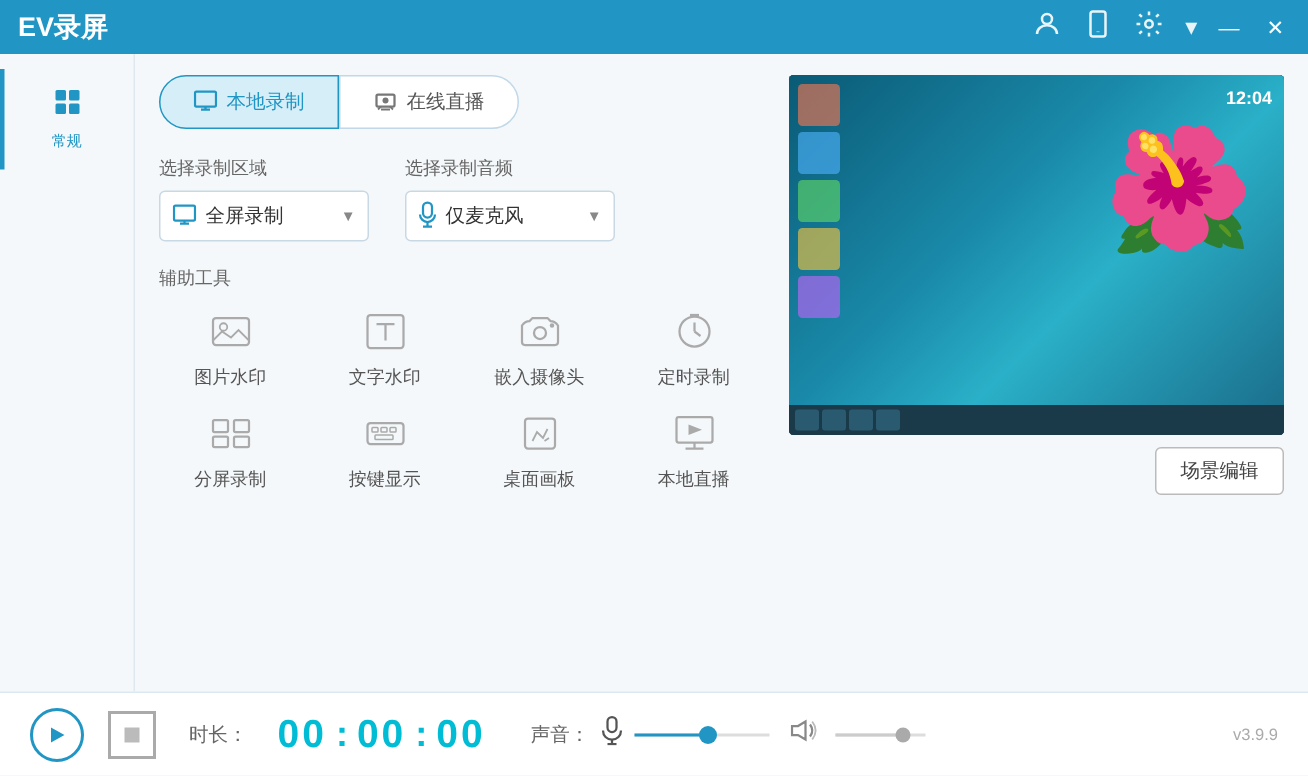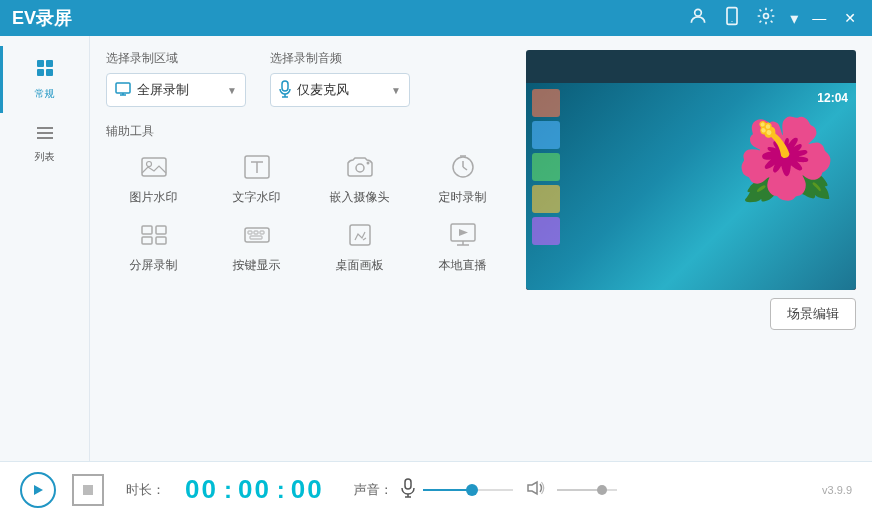--- a/index.html
+++ b/index.html
@@ -227,21 +227,20 @@
       overflow: hidden;
       position: relative;
     }
     
     .desktop-sim {
       width: 100%;
       height: 100%;
       background: #b91c1c;
       position: relative;
       overflow: hidden;
-      margin-top: 33px;
     }
     .desktop-sim::before {
       content: '';
       position: absolute;
       inset: 0;
       background: 
         linear-gradient(135deg, #0a5a75 0%, #1a8aaa 40%, #2ab0c8 60%, #1a6a88 100%);
     }
     
     .flower {
@@ -428,37 +427,50 @@
         <svg width="20" height="20" viewBox="0 0 20 20" fill="none">
           <rect x="2" y="2" width="7" height="7" rx="1" fill="#2196c4"></rect>
           <rect x="11" y="2" width="7" height="7" rx="1" fill="#2196c4"></rect>
           <rect x="2" y="11" width="7" height="7" rx="1" fill="#2196c4"></rect>
           <rect x="11" y="11" width="7" height="7" rx="1" fill="#2196c4"></rect>
         </svg>
       </span>
       <span class="sidebar-label">常规</span>
     </div>
 
-    <div class="sidebar-item">
-      <span class="sidebar-icon">
-        <svg width="20" height="16" viewBox="0 0 20 16" fill="none">
-          <line x1="2" y1="3" x2="18" y2="3" stroke="#888" stroke-width="2"></line>
-          <line x1="2" y1="8" x2="18" y2="8" stroke="#888" stroke-width="2"></line>
-          <line x1="2" y1="13" x2="18" y2="13" stroke="#888" stroke-width="2"></line>
-        </svg>
-      </span>
-      <span class="sidebar-label">列表</span>
-    </div>
 
   </div>
 
   <div class="content-area">
 
     <div class="left-panel">
 
+      <div class="tabs">
+        <div class="tab active">
+          <span class="tab-icon">
+            <svg width="16" height="14" viewBox="0 0 16 14" fill="none">
+              <rect x="1" y="1" width="14" height="10" rx="1" fill="none" stroke="#2196c4" stroke-width="1.5"></rect>
+              <line x1="5" y1="13" x2="11" y2="13" stroke="#2196c4" stroke-width="1.5"></line>
+              <line x1="8" y1="11" x2="8" y2="13" stroke="#2196c4" stroke-width="1.5"></line>
+            </svg>
+          </span>
+          <span>本地录制</span>
+        </div>
+        <div class="tab">
+          <span class="tab-icon">
+            <svg width="16" height="14" viewBox="0 0 16 14" fill="none">
+              <rect x="2" y="3" width="12" height="8" rx="1" fill="none" stroke="#777" stroke-width="1.5"></rect>
+              <path d="M5 11 L3 13 M11 11 L13 13" stroke="#777" stroke-width="1.2"></path>
+              <circle cx="8" cy="7" r="2" fill="#777"></circle>
+              <line x1="5" y1="13" x2="11" y2="13" stroke="#777" stroke-width="1.2"></line>
+            </svg>
+          </span>
+          <span>在线直播</span>
+        </div>
+      </div>
 
       <div class="settings-row">
         <div class="settings-group">
           <span class="settings-label">选择录制区域</span>
           <div class="select-wrapper">
             <span class="select-icon">
               <svg width="16" height="14" viewBox="0 0 16 14" fill="none">
                 <rect x="1" y="1" width="14" height="10" rx="1" fill="none" stroke="#2196c4" stroke-width="1.5"></rect>
                 <line x1="5" y1="13" x2="11" y2="13" stroke="#2196c4" stroke-width="1.5"></line>
                 <line x1="8" y1="11" x2="8" y2="13" stroke="#2196c4" stroke-width="1.5"></line>

